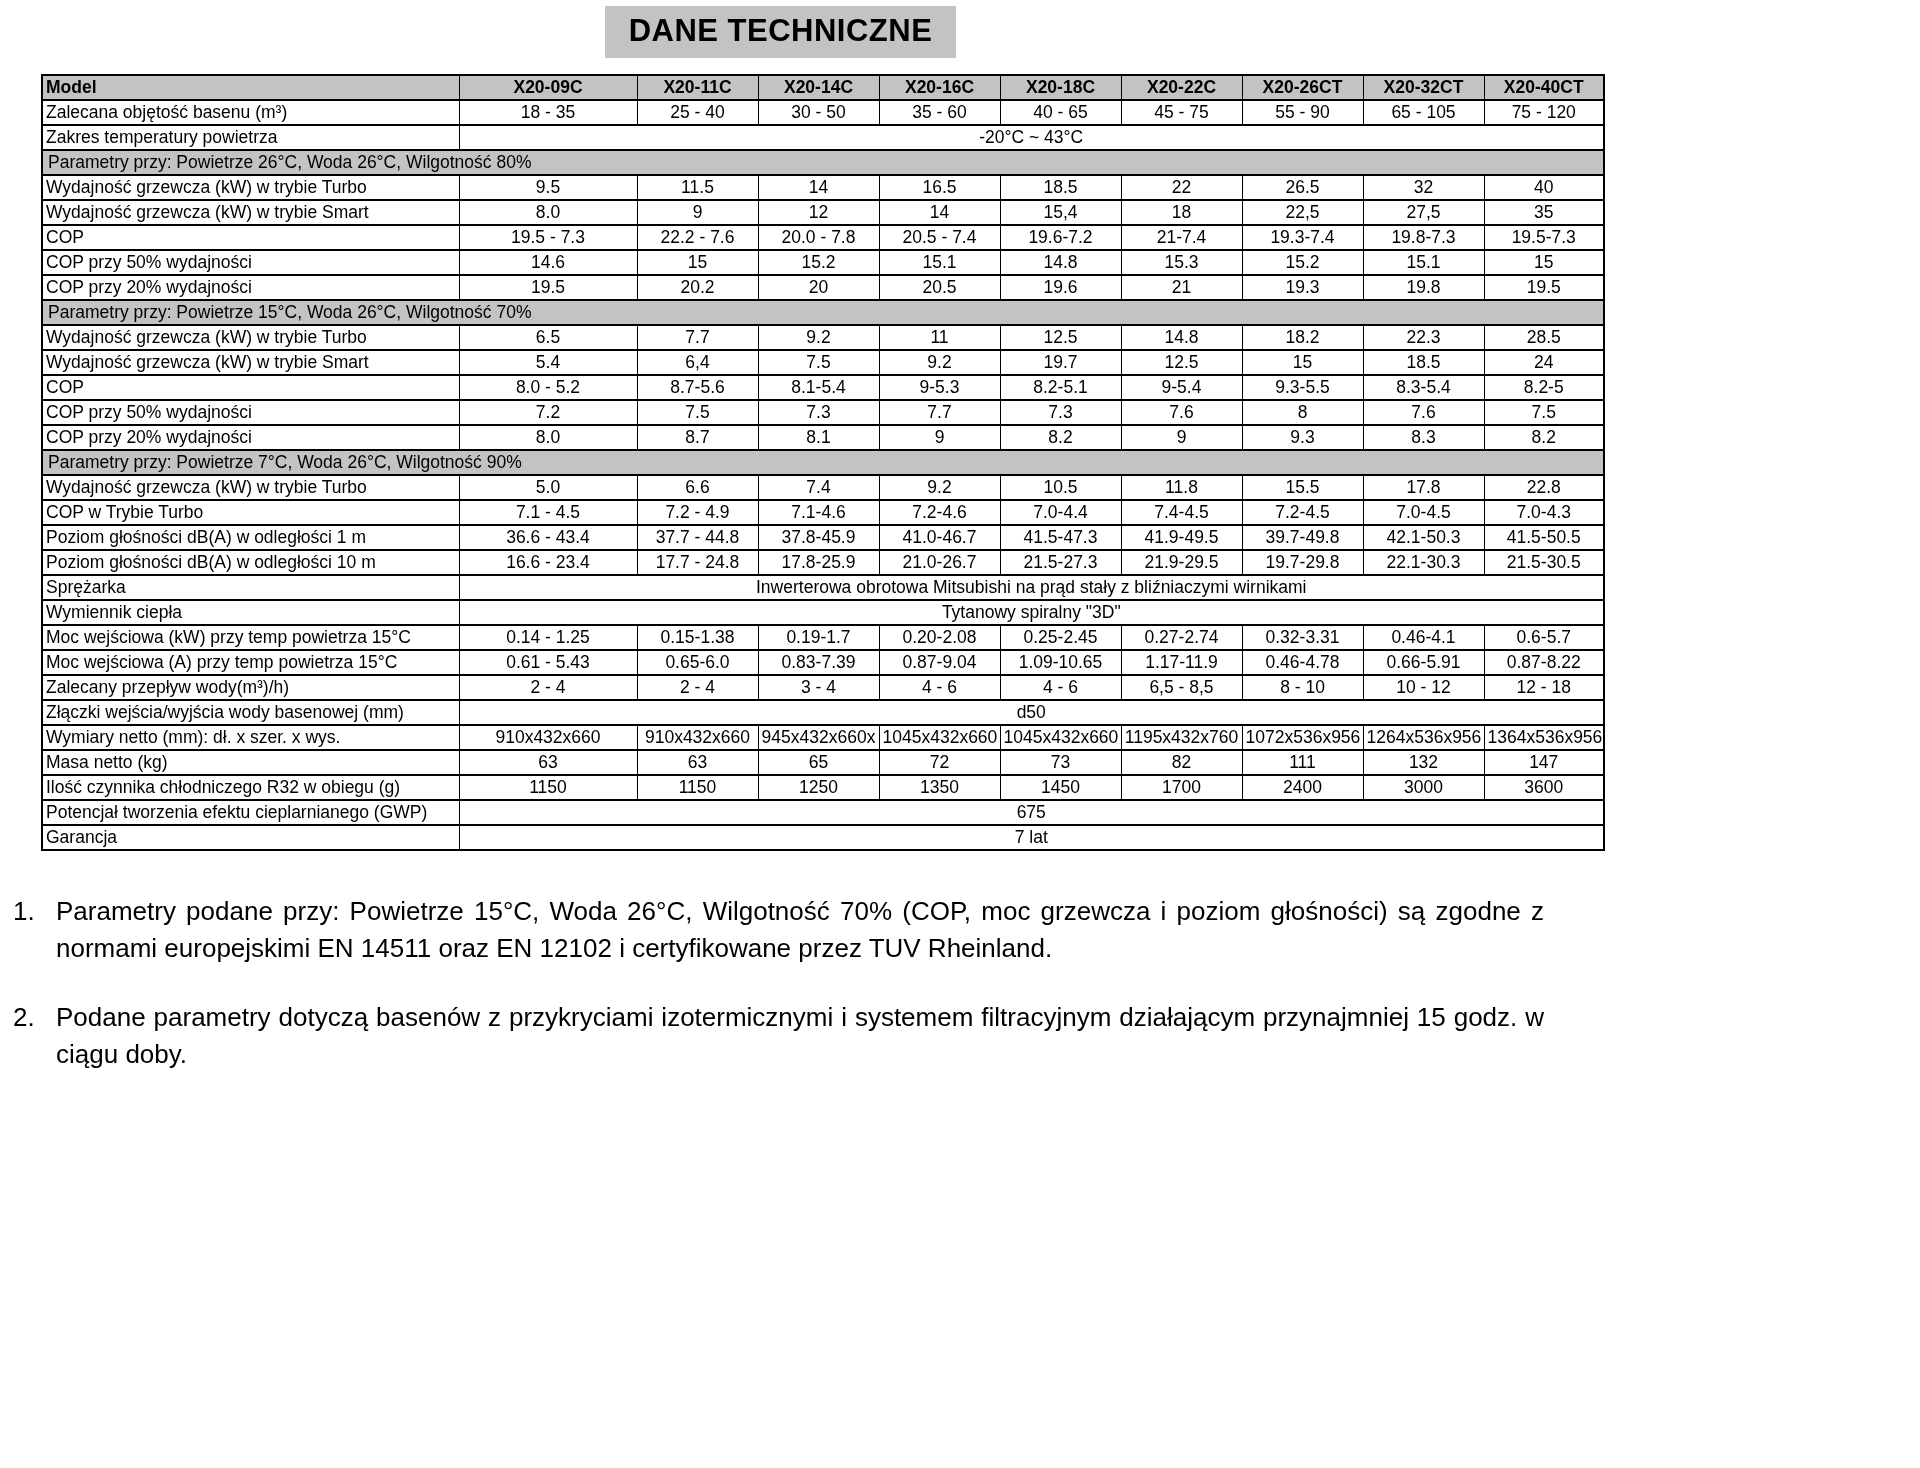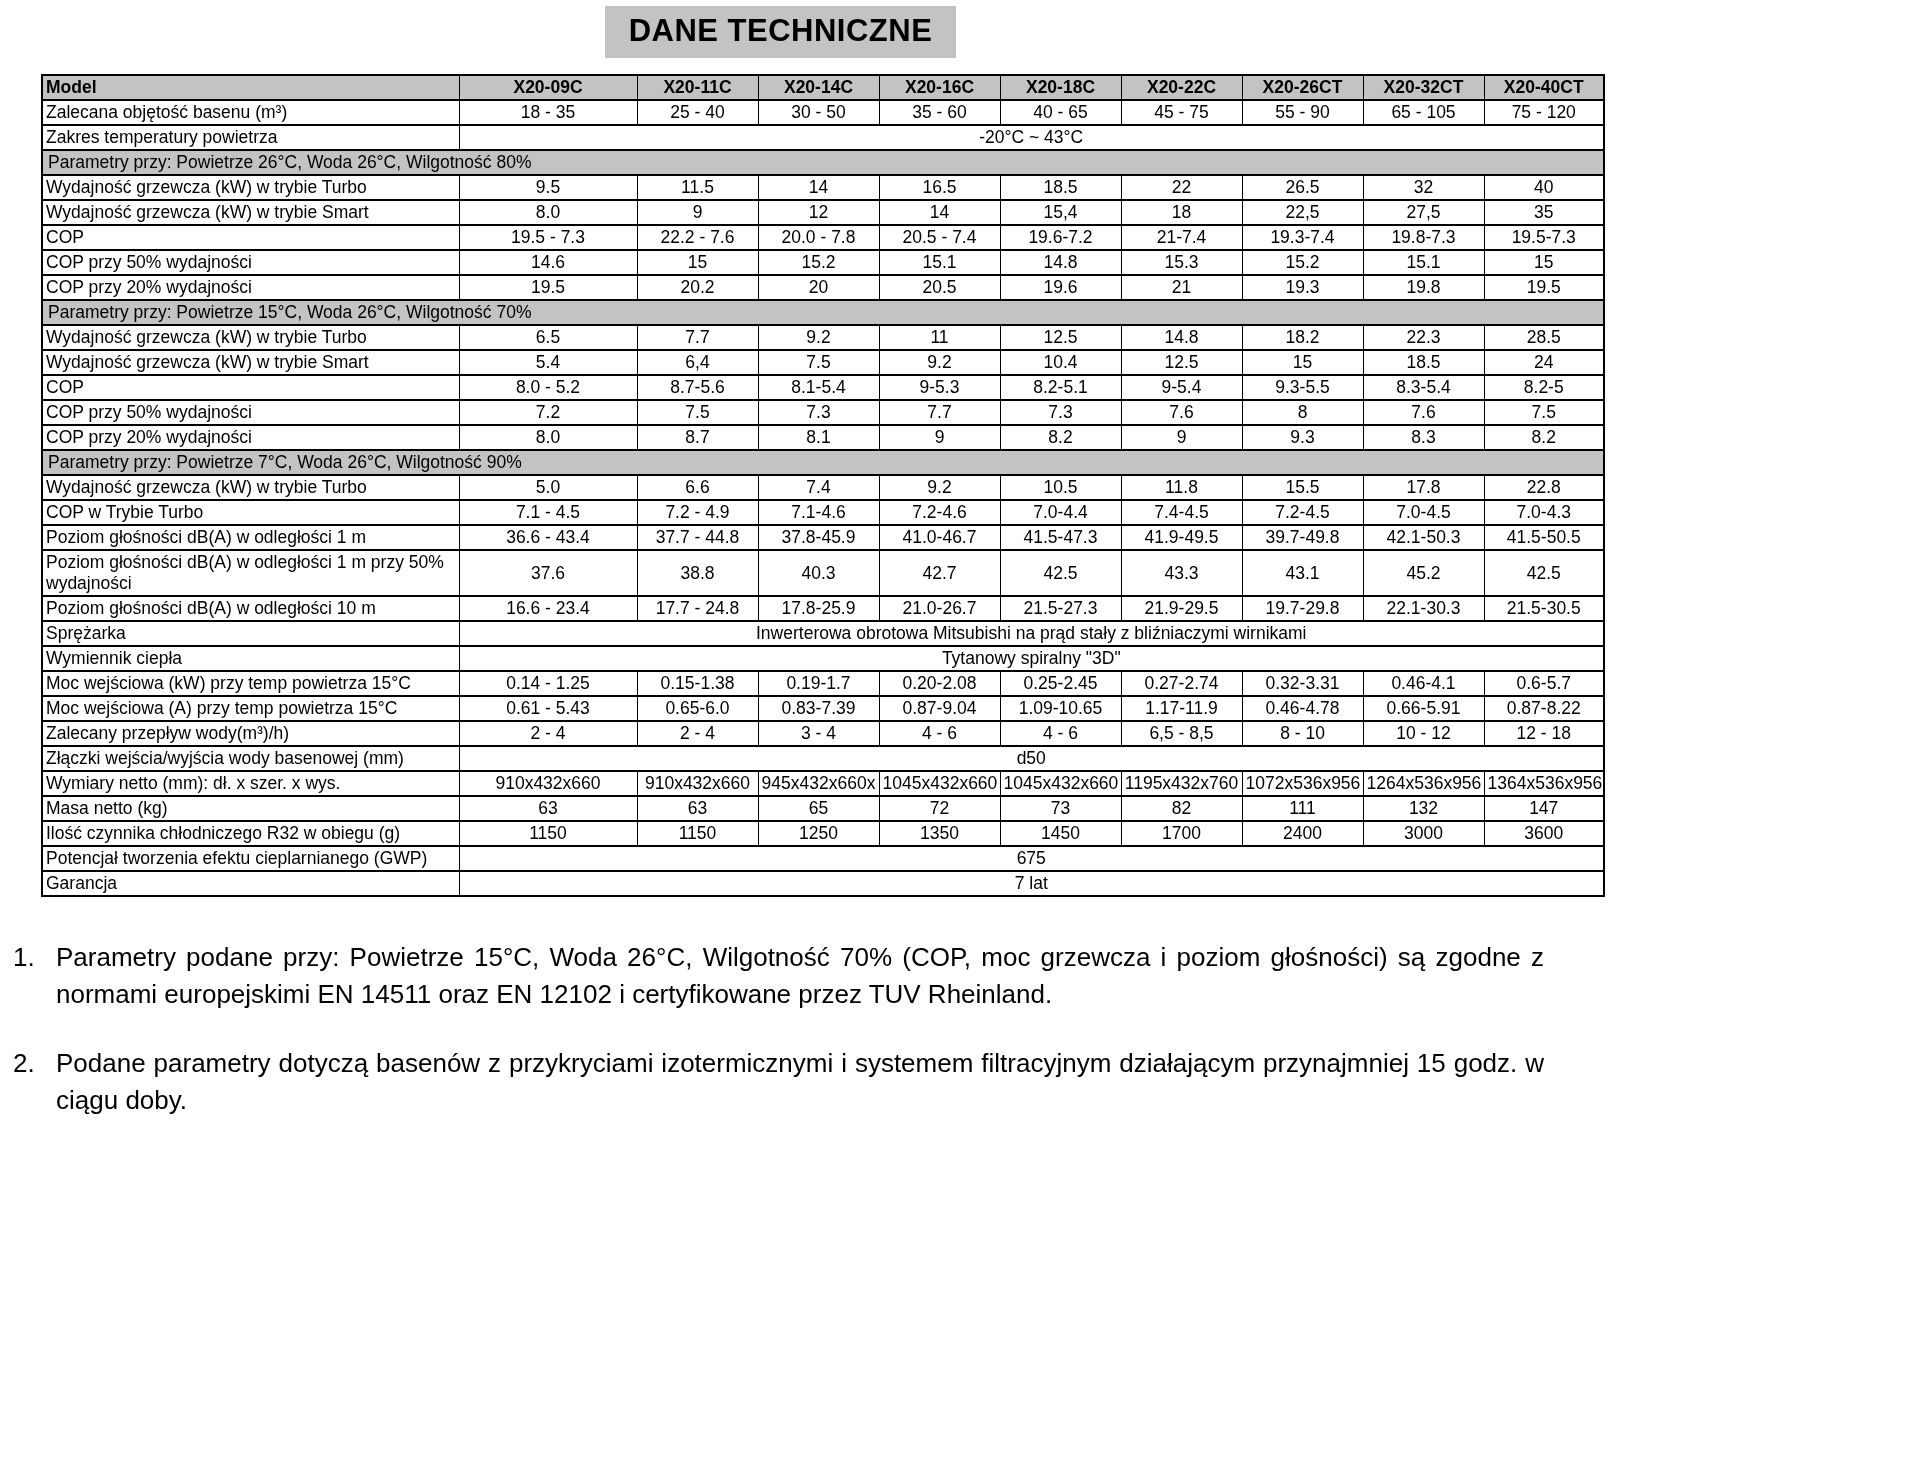--- a/index.html
+++ b/index.html
@@ -180,21 +180,21 @@
           <td class="val">18.2</td>
           <td class="val">22.3</td>
           <td class="val">28.5</td>
         </tr>
         <tr>
           <td class="label">Wydajność grzewcza (kW) w trybie Smart</td>
           <td class="val">5.4</td>
           <td class="val">6,4</td>
           <td class="val">7.5</td>
           <td class="val">9.2</td>
-          <td class="val">10.4</td>
+          <td class="val">19.7</td>
           <td class="val">12.5</td>
           <td class="val">15</td>
           <td class="val">18.5</td>
           <td class="val">24</td>
         </tr>
         <tr>
           <td class="label">COP</td>
           <td class="val">8.0 - 5.2</td>
           <td class="val">8.7-5.6</td>
           <td class="val">8.1-5.4</td>
@@ -262,32 +262,20 @@
           <td class="val">37.7 - 44.8</td>
           <td class="val">37.8-45.9</td>
           <td class="val">41.0-46.7</td>
           <td class="val">41.5-47.3</td>
           <td class="val">41.9-49.5</td>
           <td class="val">39.7-49.8</td>
           <td class="val">42.1-50.3</td>
           <td class="val">41.5-50.5</td>
         </tr>
         <tr>
-          <td class="label">Poziom głośności dB(A) w odległości 1 m przy 50% wydajności</td>
-          <td class="val">37.6</td>
-          <td class="val">38.8</td>
-          <td class="val">40.3</td>
-          <td class="val">42.7</td>
-          <td class="val">42.5</td>
-          <td class="val">43.3</td>
-          <td class="val">43.1</td>
-          <td class="val">45.2</td>
-          <td class="val">42.5</td>
-        </tr>
-        <tr>
           <td class="label">Poziom głośności dB(A) w odległości 10 m</td>
           <td class="val">16.6 - 23.4</td>
           <td class="val">17.7 - 24.8</td>
           <td class="val">17.8-25.9</td>
           <td class="val">21.0-26.7</td>
           <td class="val">21.5-27.3</td>
           <td class="val">21.9-29.5</td>
           <td class="val">19.7-29.8</td>
           <td class="val">22.1-30.3</td>
           <td class="val">21.5-30.5</td>

